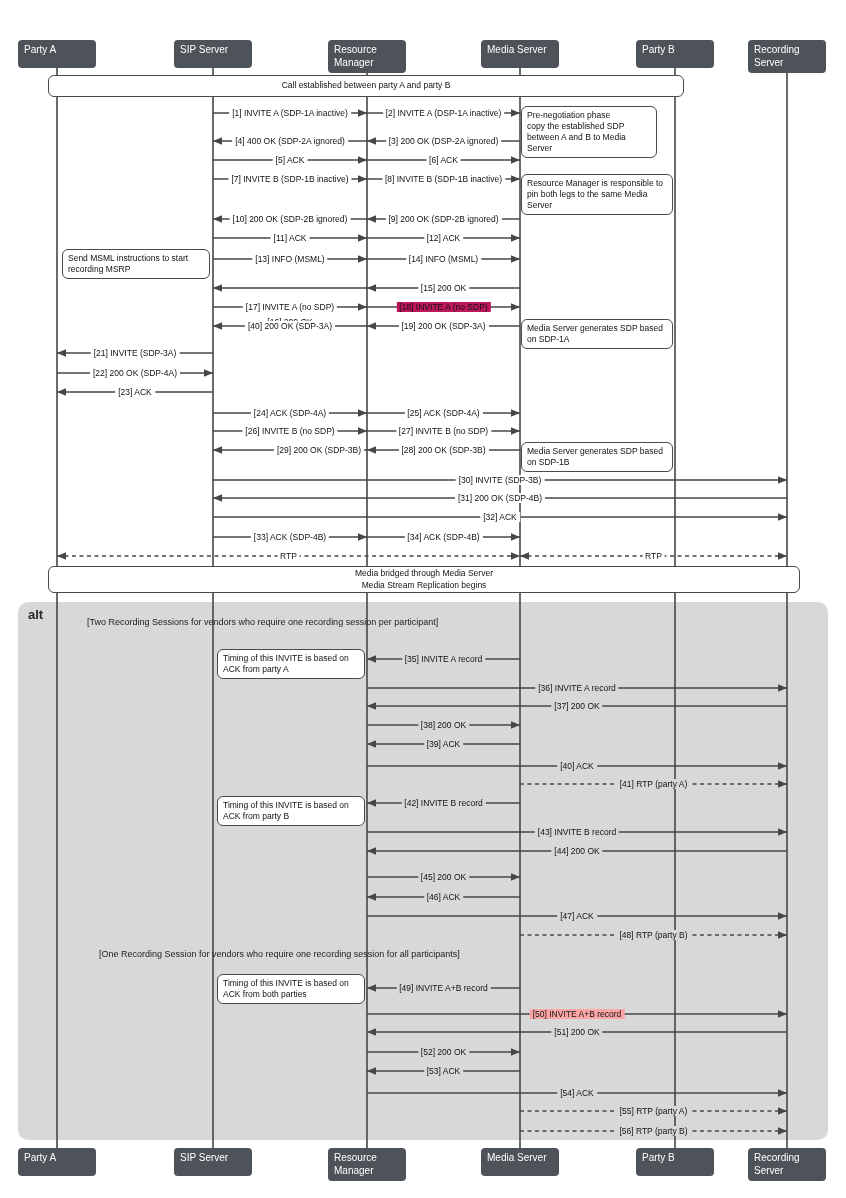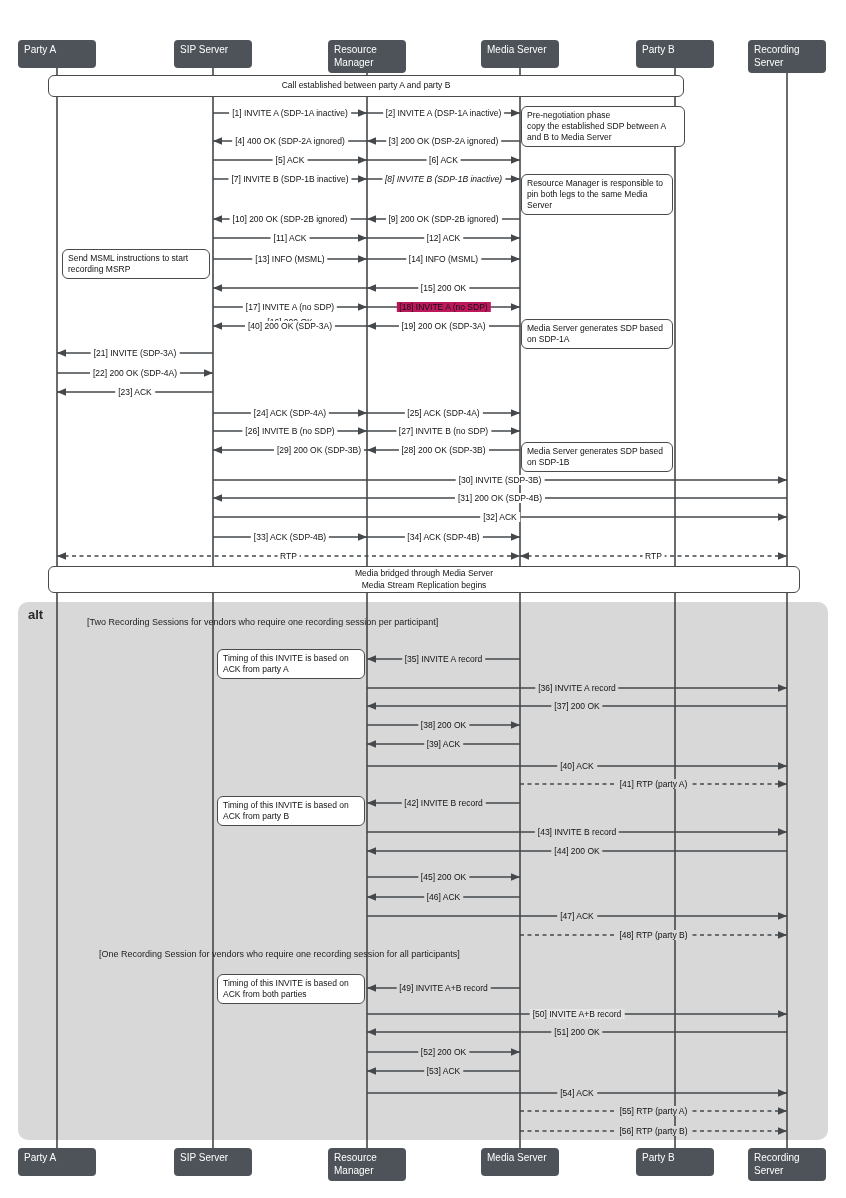--- a/index.html
+++ b/index.html
@@ -156,21 +156,21 @@
   <div id="labels">
     <div class="alt-cond" id="alt-cond-0" style="left: 87px; top: 622px;">[Two Recording Sessions for vendors who require one recording session per participant]</div>
     <div class="alt-cond" id="alt-cond-1" style="left: 84px; top: 954px; padding-left: 15px;">[One Recording Session for vendors who require one recording session for all participants]</div>
   <div class="msg-label" style="left: 290px; top: 113px; background: rgb(255, 255, 255);">[1] INVITE A (SDP-1A inactive)</div>
       <div class="msg-label" style="left: 443.5px; top: 113px; background: rgb(255, 255, 255);">[2] INVITE A (DSP-1A inactive)</div>
       <div class="msg-label" style="left: 290px; top: 141px; background: rgb(255, 255, 255);">[4] 400 OK (SDP-2A ignored)</div>
       <div class="msg-label" style="left: 443.5px; top: 141px; background: rgb(255, 255, 255);">[3] 200 OK (DSP-2A ignored)</div>
       <div class="msg-label" style="left: 290px; top: 160px; background: rgb(255, 255, 255);">[5] ACK</div>
       <div class="msg-label" style="left: 443.5px; top: 160px; background: rgb(255, 255, 255);">[6] ACK</div>
       <div class="msg-label" style="left: 290px; top: 179px; background: rgb(255, 255, 255);">[7] INVITE B (SDP-1B inactive)</div>
-      <div class="msg-label" style="left: 443.5px; top: 179px; background: rgb(255, 255, 255); font-style: italic;">[8] INVITE B (SDP-1B inactive)</div>
+      <div class="msg-label" style="left: 443.5px; top: 179px; background: rgb(255, 255, 255);">[8] INVITE B (SDP-1B inactive)</div>
       <div class="msg-label" style="left: 290px; top: 219px; background: rgb(255, 255, 255);">[10] 200 OK (SDP-2B ignored)</div>
       <div class="msg-label" style="left: 443.5px; top: 219px; background: rgb(255, 255, 255);">[9] 200 OK (SDP-2B ignored)</div>
       <div class="msg-label" style="left: 290px; top: 238px; background: rgb(255, 255, 255);">[11] ACK</div>
       <div class="msg-label" style="left: 443.5px; top: 238px; background: rgb(255, 255, 255);">[12] ACK</div>
       <div class="msg-label" style="left: 290px; top: 259px; background: rgb(255, 255, 255);">[13] INFO (MSML)</div>
       <div class="msg-label" style="left: 443.5px; top: 259px; background: rgb(255, 255, 255);">[14] INFO (MSML)</div>
       <div class="msg-label" style="left: 290px; top: 288px; background: rgb(255, 255, 255); margin-top: 34px;">[16] 200 OK</div>
       <div class="msg-label" style="left: 443.5px; top: 288px; background: rgb(255, 255, 255);">[15] 200 OK</div>
       <div class="msg-label" style="left: 290px; top: 307px; background: rgb(255, 255, 255);">[17] INVITE A (no SDP)</div>
       <div class="msg-label" style="left: 443.5px; top: 307px; background: #be185d;">[18] INVITE A (no SDP)</div>
@@ -200,41 +200,41 @@
       <div class="msg-label" style="left: 577px; top: 766px; background: rgb(216, 216, 216);">[40] ACK</div>
       <div class="msg-label" style="left: 653.5px; top: 784px; background: rgb(216, 216, 216);">[41] RTP (party A)</div>
       <div class="msg-label" style="left: 443.5px; top: 803px; background: rgb(216, 216, 216);">[42] INVITE B record</div>
       <div class="msg-label" style="left: 577px; top: 832px; background: rgb(216, 216, 216);">[43] INVITE B record</div>
       <div class="msg-label" style="left: 577px; top: 851px; background: rgb(216, 216, 216);">[44] 200 OK</div>
       <div class="msg-label" style="left: 443.5px; top: 877px; background: rgb(216, 216, 216);">[45] 200 OK</div>
       <div class="msg-label" style="left: 443.5px; top: 897px; background: rgb(216, 216, 216);">[46] ACK</div>
       <div class="msg-label" style="left: 577px; top: 916px; background: rgb(216, 216, 216);">[47] ACK</div>
       <div class="msg-label" style="left: 653.5px; top: 935px; background: rgb(216, 216, 216);">[48] RTP (party B)</div>
       <div class="msg-label" style="left: 443.5px; top: 988px; background: rgb(216, 216, 216);">[49] INVITE A+B record</div>
-      <div class="msg-label" style="left: 577px; top: 1014px; background: #e5e5e5;">[50] INVITE A+B record</div>
+      <div class="msg-label" style="left: 577px; top: 1014px; background: #fca5a5;">[50] INVITE A+B record</div>
       <div class="msg-label" style="left: 577px; top: 1032px; background: rgb(216, 216, 216);">[51] 200 OK</div>
       <div class="msg-label" style="left: 443.5px; top: 1052px; background: rgb(216, 216, 216);">[52] 200 OK</div>
       <div class="msg-label" style="left: 443.5px; top: 1071px; background: rgb(216, 216, 216);">[53] ACK</div>
       <div class="msg-label" style="left: 577px; top: 1093px; background: rgb(216, 216, 216);">[54] ACK</div>
       <div class="msg-label" style="left: 653.5px; top: 1111px; background: rgb(216, 216, 216);">[55] RTP (party A)</div>
       <div class="msg-label" style="left: 653.5px; top: 1131px; background: rgb(216, 216, 216);">[56] RTP (party B)</div>
       <div class="actor-box" style="left: 18px; top: 40px; background: rgb(77, 83, 88); color: rgb(255, 255, 255);">Party A</div>
       <div class="actor-box" style="left: 18px; top: 1148px; background: rgb(77, 83, 88); color: rgb(255, 255, 255);">Party A</div>
       <div class="actor-box" style="left: 174px; top: 40px; background: rgb(77, 83, 88); color: rgb(255, 255, 255);">SIP Server</div>
       <div class="actor-box" style="left: 174px; top: 1148px; background: rgb(77, 83, 88); color: rgb(255, 255, 255);">SIP Server</div>
       <div class="actor-box" style="left: 328px; top: 40px; background: rgb(77, 83, 88); color: rgb(255, 255, 255);">Resource Manager</div>
       <div class="actor-box" style="left: 328px; top: 1148px; background: rgb(77, 83, 88); color: rgb(255, 255, 255);">Resource Manager</div>
       <div class="actor-box" style="left: 481px; top: 40px; background: rgb(77, 83, 88); color: rgb(255, 255, 255);">Media Server</div>
       <div class="actor-box" style="left: 481px; top: 1148px; background: rgb(77, 83, 88); color: rgb(255, 255, 255);">Media Server</div>
       <div class="actor-box" style="left: 636px; top: 40px; background: rgb(77, 83, 88); color: rgb(255, 255, 255);">Party B</div>
       <div class="actor-box" style="left: 636px; top: 1148px; background: rgb(77, 83, 88); color: rgb(255, 255, 255);">Party B</div>
       <div class="actor-box" style="left: 748px; top: 40px; background: rgb(77, 83, 88); color: rgb(255, 255, 255);">Recording Server</div>
       <div class="actor-box" style="left: 748px; top: 1148px; background: rgb(77, 83, 88); color: rgb(255, 255, 255);">Recording Server</div>
       <div class="note center" style="left: 48px; top: 75px; width: 636px; height: 22px; background: rgb(255, 255, 255);">Call established between party A and party B</div>
-      <div class="note" style="left: 521px; top: 106px; width: 164px; background: rgb(255, 255, 255);">Pre-negotiation phase
+      <div class="note" style="left: 521px; top: 106px; width: 136px; background: rgb(255, 255, 255);">Pre-negotiation phase
 copy the established SDP between A and B to Media Server</div>
       <div class="note" style="left: 521px; top: 174px; width: 152px; background: rgb(255, 255, 255);">Resource Manager is responsible to pin both legs to the same Media Server</div>
       <div class="note" style="left: 62px; top: 249px; width: 148px; background: rgb(255, 255, 255);">Send MSML instructions to start recording MSRP</div>
       <div class="note" style="left: 521px; top: 319px; width: 152px; background: rgb(255, 255, 255);">Media Server generates SDP based on SDP-1A</div>
       <div class="note" style="left: 521px; top: 442px; width: 152px; background: rgb(255, 255, 255);">Media Server generates SDP based on SDP-1B</div>
       <div class="note center" style="left: 48px; top: 566px; width: 752px; height: 27px; background: rgb(255, 255, 255);">Media bridged through Media Server
 Media Stream Replication begins</div>
       <div class="note" style="left: 217px; top: 649px; width: 148px; background: rgb(255, 255, 255);">Timing of this INVITE is based on ACK from party A</div>
       <div class="note" style="left: 217px; top: 796px; width: 148px; background: rgb(255, 255, 255);">Timing of this INVITE is based on ACK from party B</div>
       <div class="note" style="left: 217px; top: 974px; width: 148px; background: rgb(255, 255, 255);">Timing of this INVITE is based on ACK from both parties</div>

